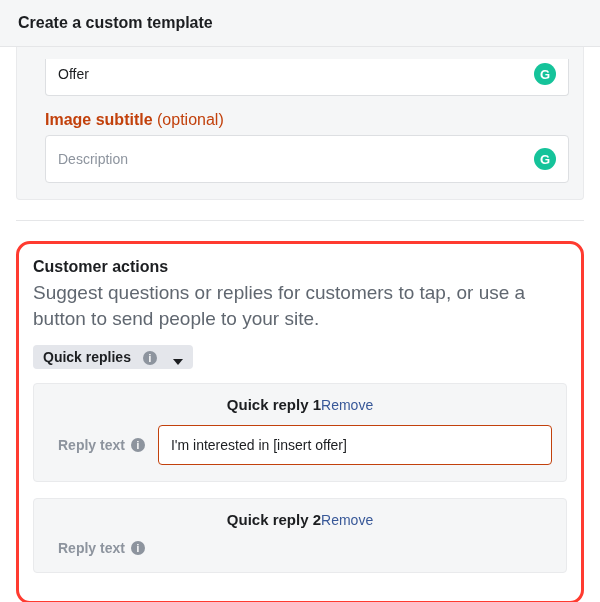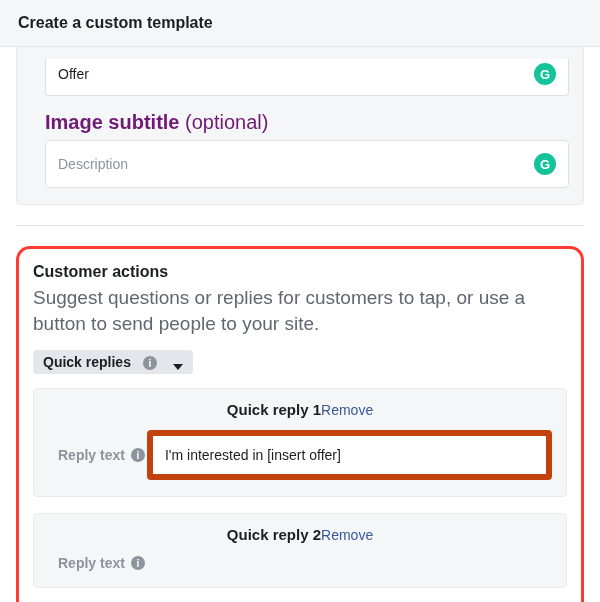--- a/index.html
+++ b/index.html
@@ -40,23 +40,23 @@
     align-items:center;
     justify-content:space-between;
     color:#1c1e21;
     margin-bottom: 14px;
     border-top:none;
     border-top-left-radius:0;
     border-top-right-radius:0;
     padding-top:4px;
   }
   .field-label {
-    color:#701a75;
+    color:#c2410c;
     font-weight:600;
-    font-size:20px;
+    font-size:16px;
     margin-bottom:6px;
     margin-top:15px;
   }
   .field-label .opt { font-weight:400; }
   .input {
     background:#fff;
     border:1px solid #dddfe2;
     border-radius:4px;
     padding:12px 12px;
     display:flex;
@@ -108,27 +108,27 @@
   .reply-card {
     background:#f5f6f7;border:1px solid #e9eaec;border-radius:4px;
     padding:12px 14px 16px 14px; margin-bottom:16px;
   }
   .reply-head {
     display:flex;justify-content:center;align-items:center;
     margin-bottom:12px;
   }
   .reply-title { font-weight:700; font-size:15px; }
   .remove-link { color:#385898; font-size:14px; cursor:pointer; }
-  .reply-row { display:flex; align-items:center; gap:2px; padding-left:10px; }
+  .reply-row { display:flex; align-items:center; gap:13px; padding-left:10px; }
   .reply-label {
     color:#8d949e; font-weight:600; font-size:14px;
     display:flex;align-items:center;gap:6px; white-space:nowrap;
   }
   .reply-input {
-    flex:1; background:#fff;border:6px solid #c2410c;border-radius:4px;
+    flex:1; background:#fff;border:1px solid #c2410c;border-radius:4px;
     padding:11px 12px; color:#1c1e21; font-size:14px;
   }
 </style>
 </head>
 <body>
 
 <div class="header">
   <span>Create a custom template</span>
 </div>
 

